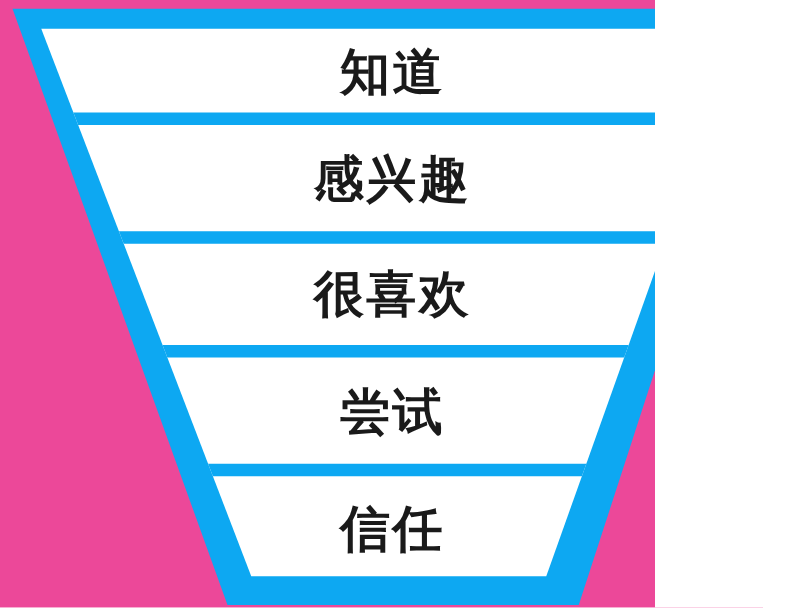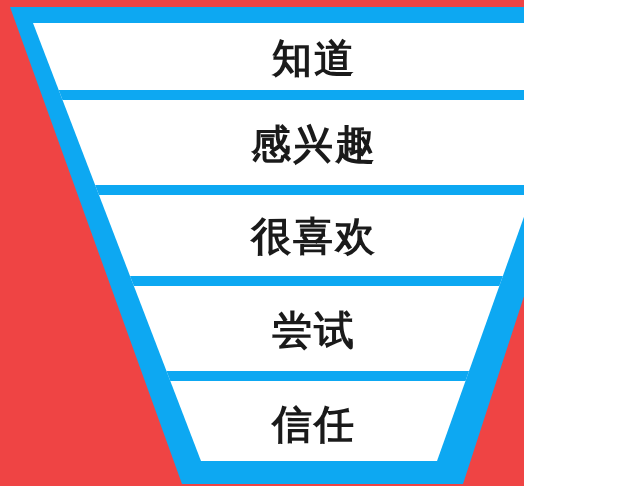--- a/index.html
+++ b/index.html
@@ -4,21 +4,21 @@
 <style>
   html, body {
     margin: 0;
     padding: 0;
     background: #ffffff;
   }
   .stage {
     position: relative;
     width: 524px;
     height: 486px;
-    background: #ef4444;
+    background: #ec4899;
     overflow: hidden;
     font-family: "DejaVu Sans", "Liberation Sans", sans-serif;
   }
   .stage svg {
     display: block;
     width: 628px;
     height: 486px;
   }
   .level-label {
     font-family: "DejaVu Sans", "Liberation Sans", sans-serif;

